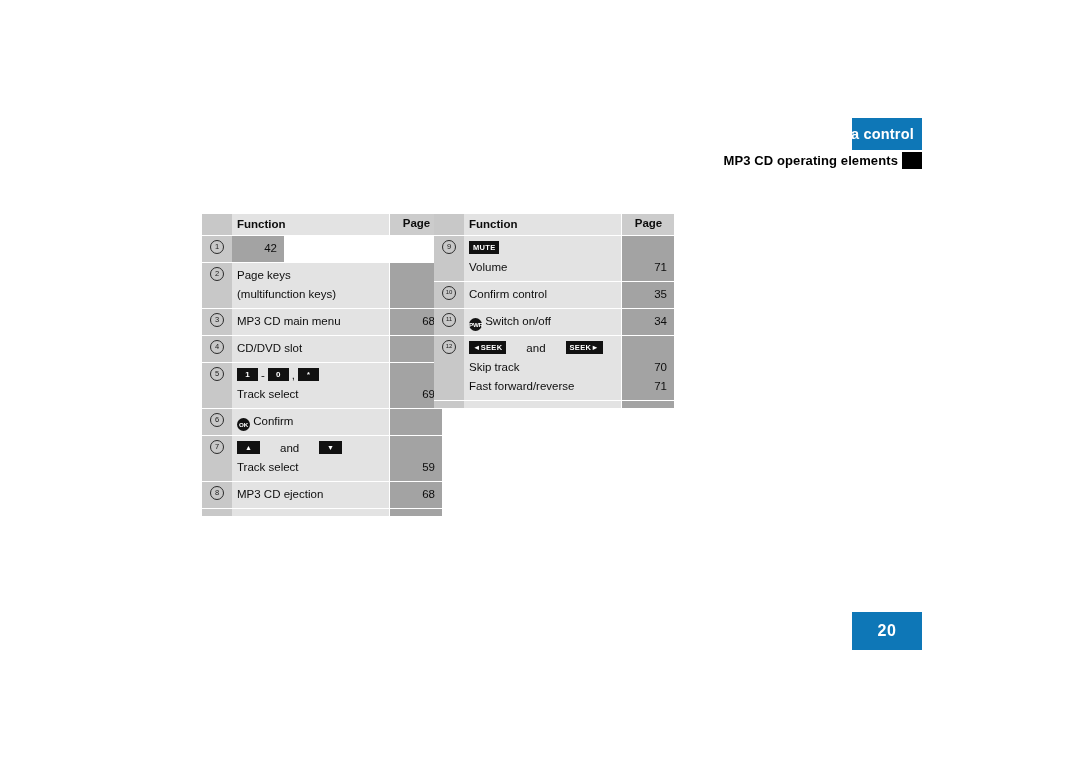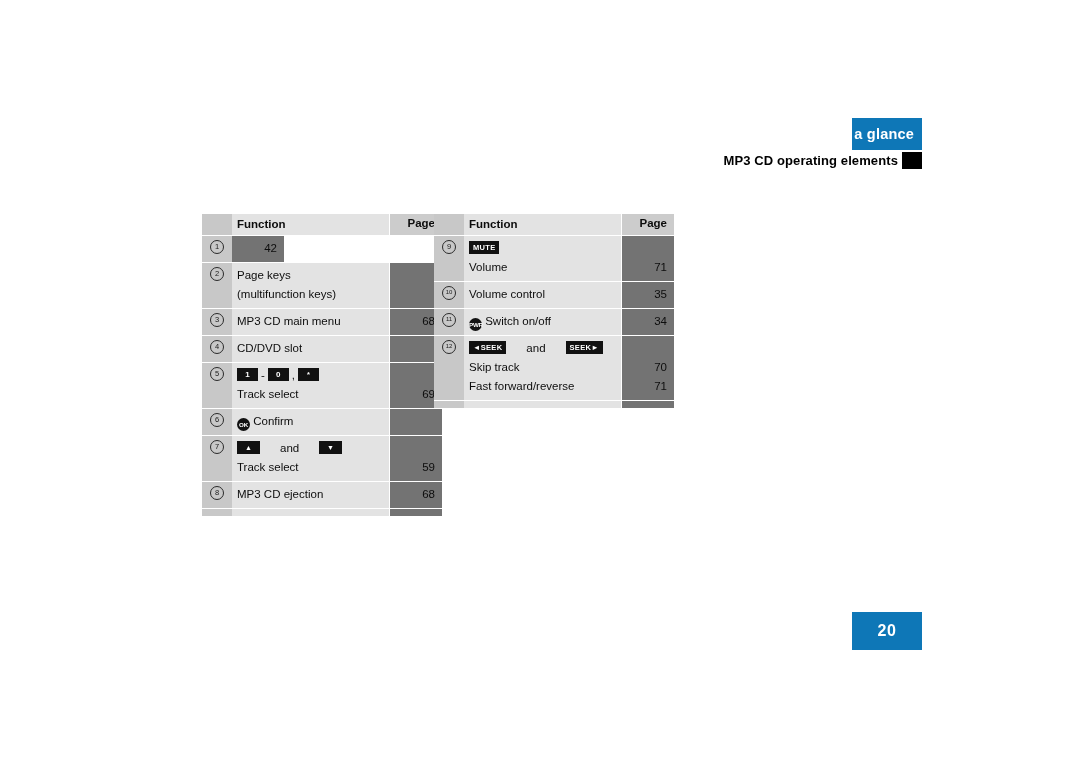--- a/index.html
+++ b/index.html
@@ -52,29 +52,29 @@
     width:30px;flex:0 0 30px;background:#c8c8c8;
     display:flex;align-items:flex-start;justify-content:center;
     padding-top:4px;box-sizing:border-box;
   }
   .c-fn{
     flex:1 1 auto;background:#e3e3e3;
     padding:3px 6px 4px 5px;box-sizing:border-box;
     border-right:1.5px solid #ffffff;
   }
   .c-pg{
-    width:52px;flex:0 0 52px;background:#737373;
+    width:52px;flex:0 0 52px;background:#a3a3a3;
     padding:3px 7px 4px 0;box-sizing:border-box;
     text-align:right;
   }
 
   
   .trow.head .c-num{background:#c8c8c8;}
   .trow.head .c-fn{background:#e3e3e3;font-weight:bold;padding-top:4px;padding-bottom:5px;}
-  .trow.head .c-pg{background:#cccccc;font-weight:bold;text-align:right;padding-left:8px;}
+  .trow.head .c-pg{background:#cccccc;font-weight:bold;text-align:center;padding-left:8px;}
 
   .line{line-height:19px;min-height:19px;white-space:nowrap;}
   .pg-line{line-height:19px;min-height:19px;}
   .pg-line.blank{color:transparent;}
 
   
   .trow.filler{border-bottom:none;}
   .trow.filler .c-num,.trow.filler .c-fn,.trow.filler .c-pg{}
 
   
@@ -116,21 +116,21 @@
   .page-badge span{
     color:#ffffff;font-size:16px;font-weight:bold;letter-spacing:.5px;
   }
 </style>
 </head>
 <body>
 
 <div class="page">
 
   <div class="header-bar">
-    <div class="header-title">At a glance</div>
+    <div class="header-title">At a control</div>
   </div>
 
   <div class="subtitle-row">
     <div class="subtitle-text">MP3 CD operating elements</div>
     <div class="subtitle-square"></div>
   </div>
 
   <div class="table left" id="table-0">
       <div class="trow head">
         <div class="c-num"></div>
@@ -251,21 +251,21 @@
         <div class="c-pg">
           <div class="pg-line blank">&nbsp;</div>
           <div class="pg-line">71</div>
         </div>
       </div>
       <div class="trow">
         <div class="c-num">
           <span class="circ" style="font-size: 6px;">10</span>
         </div>
         <div class="c-fn">
-          <div class="line"><span>Volume control</span></div>
+          <div class="line"><span>Confirm control</span></div>
         </div>
         <div class="c-pg">
           <div class="pg-line">35</div>
         </div>
       </div>
       <div class="trow">
         <div class="c-num">
           <span class="circ" style="font-size: 6px;">11</span>
         </div>
         <div class="c-fn">

